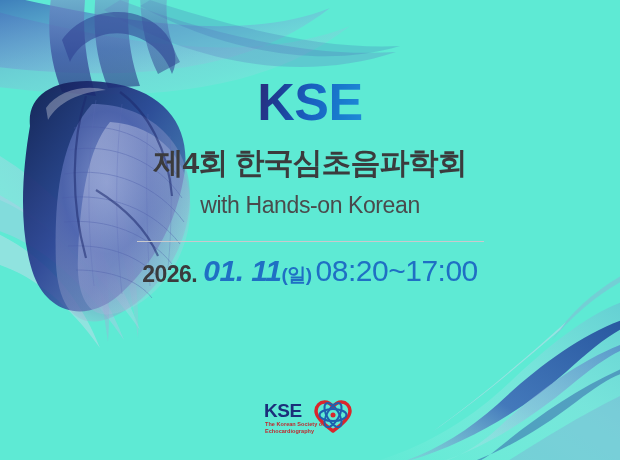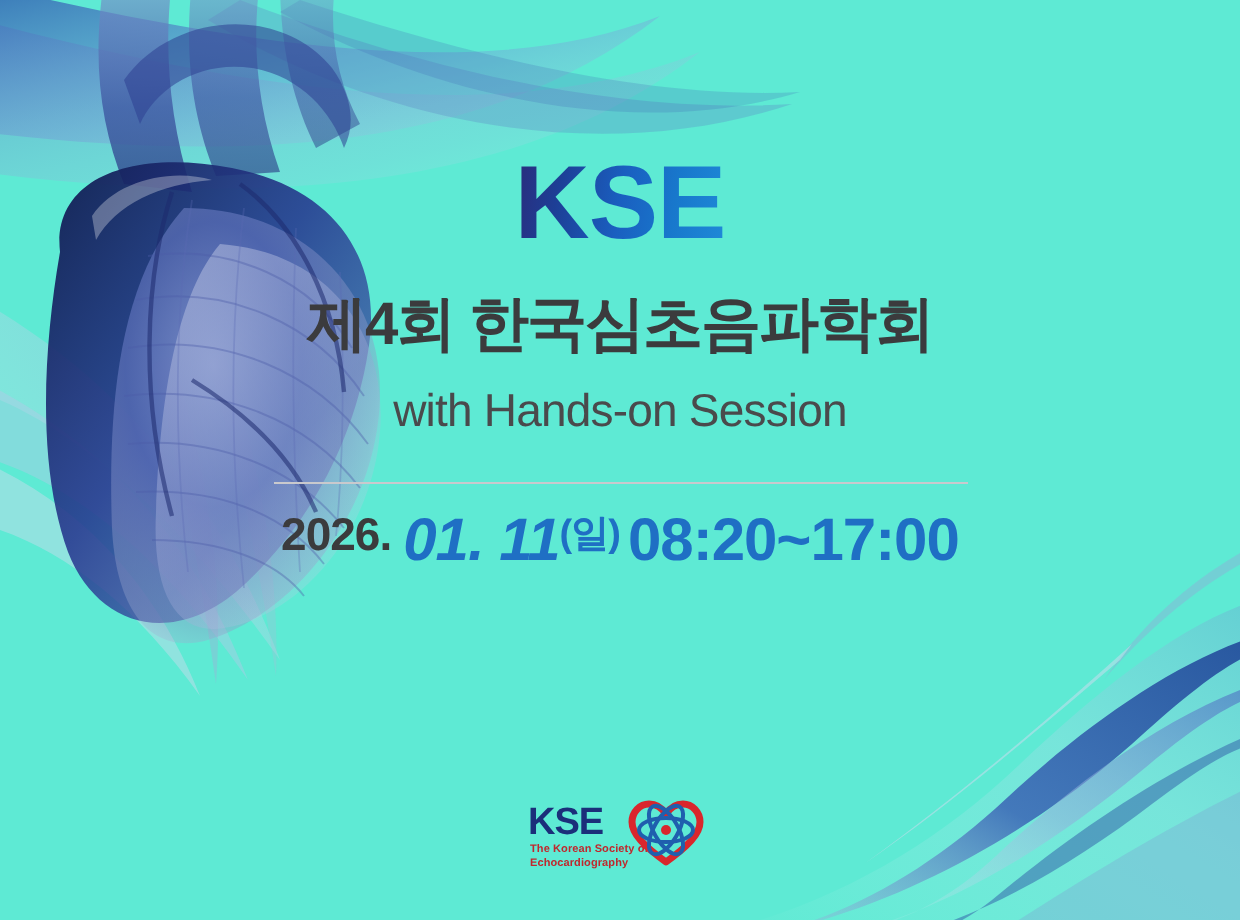--- a/index.html
+++ b/index.html
@@ -80,21 +80,21 @@
   .divider {
     margin-top: 22px;
     width: 347px;
     height: 1px;
     background: #c9c9cd;
   }
 
   .datetime {
     margin-top: 12px;
     display: flex;
-    align-items: flex-start;
+    align-items: flex-end;
     justify-content: center;
     white-space: nowrap;
   }
   .dt-year {
     font-size: 23px;
     font-weight: 700;
     color: #3b3b3d;
     letter-spacing: -0.5px;
   }
   .dt-date {
@@ -106,21 +106,21 @@
     font-style: italic;
   }
   .dt-day {
     font-size: 19px;
     font-weight: 700;
     color: #1f6fc4;
     letter-spacing: -0.5px;
   }
   .dt-time {
     font-size: 30px;
-    font-weight: 700;
+    font-weight: 400;
     color: #1f6fc4;
     letter-spacing: -0.5px;
     margin-left: 4px;
   }
 
   .venue {
     margin-top: 9px;
     font-size: 22px;
     font-weight: 700;
     color: #3b3b3d;
@@ -272,21 +272,21 @@
   </svg>
 
   <div class="content">
 
     <div class="kse-wordmark">KSE</div>
 
     <div class="title-ko">
       <div>제4회 한국심초음파학회</div>
     </div>
 
-    <div class="subtitle-en">with Hands-on Session</div>
+    <div class="subtitle-en">with Hands-on Korean</div>
 
     <div class="divider"></div>
 
     <div class="datetime">
       <span class="dt-year">2026.</span>
       <span class="dt-date">01. 11</span>
       <span class="dt-day">(일)</span>
       <span class="dt-time">08:20~17:00</span>
     </div>
 

